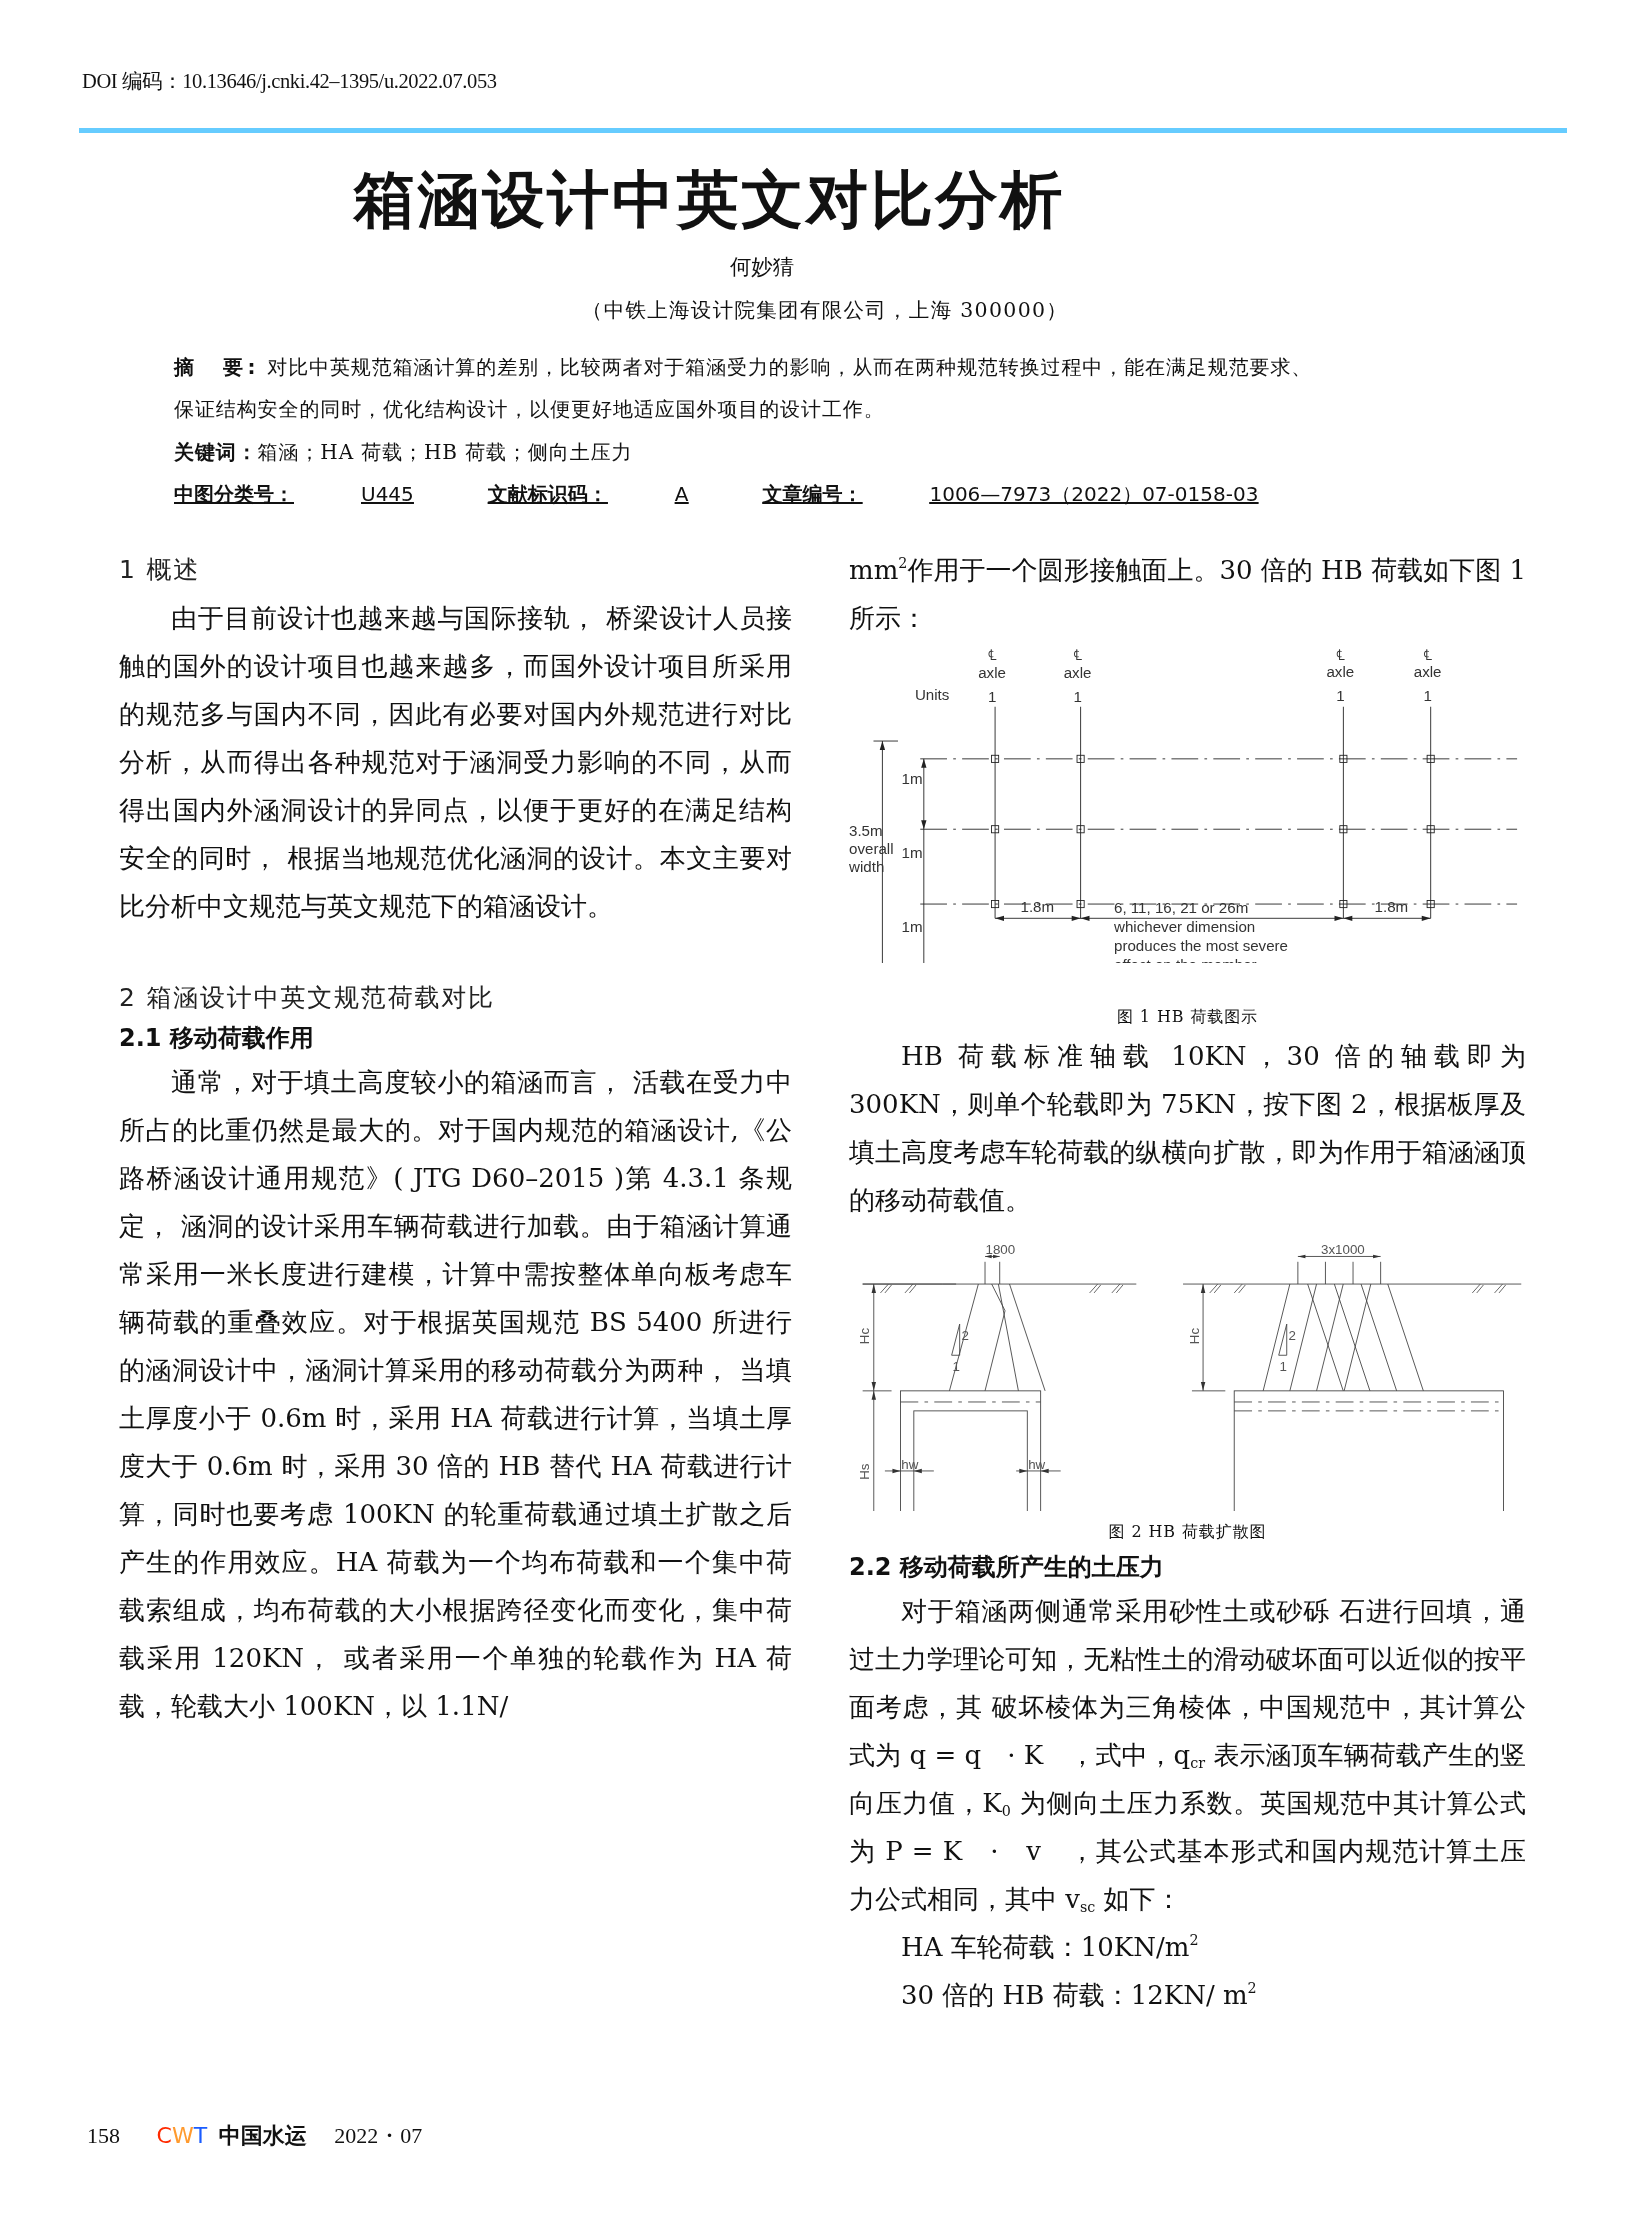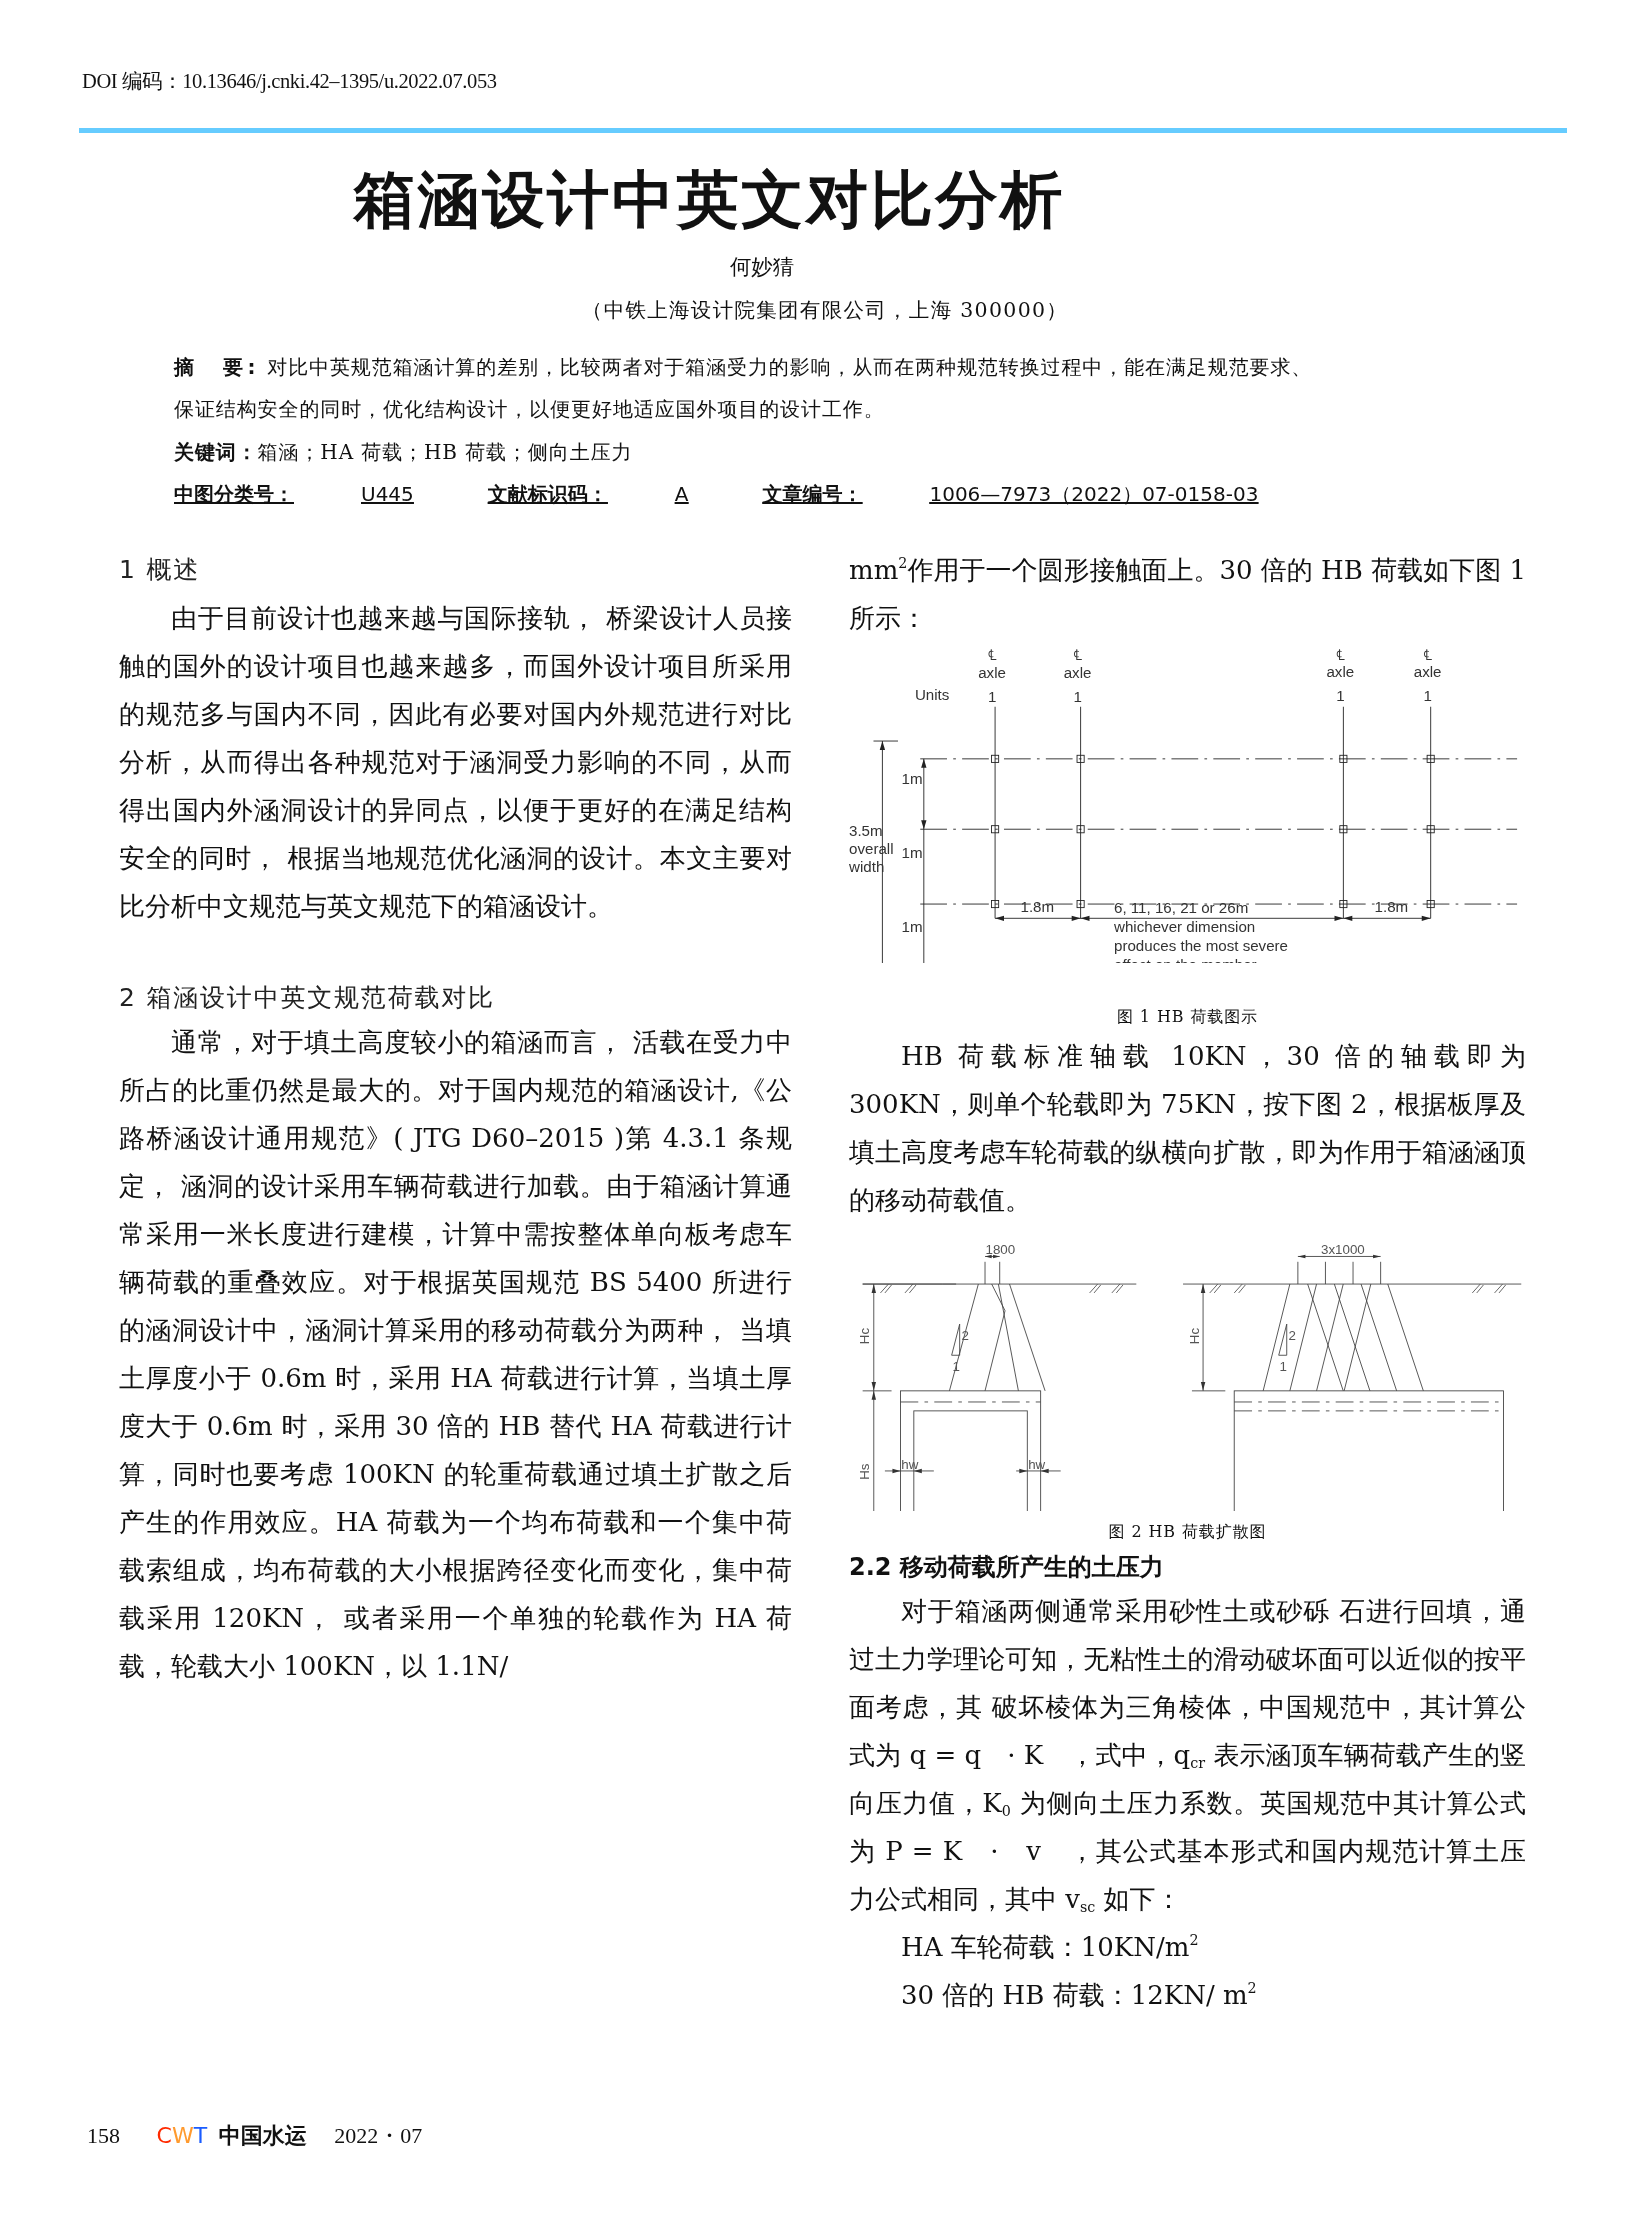--- a/index.html
+++ b/index.html
@@ -61,20 +61,21 @@
   <span><span>中图分类号：</span><span class="v">U445</span></span>
   <span><span>文献标识码：</span><span class="v">A</span></span>
   <span><span>文章编号：</span><span class="v">1006—7973（2022）07-0158-03</span></span>
 </div>
 
 <div class="col" id="colL">
   <div class="h1">1  概述</div>
   <p class="p">由于目前设计也越来越与国际接轨， 桥梁设计人员接触的国外的设计项目也越来越多，而国外设计项目所采用的规范多与国内不同，因此有必要对国内外规范进行对比分析，从而得出各种规范对于涵洞受力影响的不同，从而得出国内外涵洞设计的异同点，以便于更好的在满足结构安全的同时， 根据当地规范优化涵洞的设计。本文主要对比分析中文规范与英文规范下的箱涵设计。</p>
   <div style="height:48px"></div>
   <div class="h1" style="line-height:40px">2 箱涵设计中英文规范荷载对比</div>
+  <div class="h2">2.1 移动荷载作用</div>
   <p class="p">通常，对于填土高度较小的箱涵而言， 活载在受力中所占的比重仍然是最大的。对于国内规范的箱涵设计,《公路桥涵设计通用规范》( JTG D60–2015 )第 4.3.1 条规定， 涵洞的设计采用车辆荷载进行加载。由于箱涵计算通常采用一米长度进行建模，计算中需按整体单向板考虑车辆荷载的重叠效应。对于根据英国规范 BS 5400 所进行的涵洞设计中，涵洞计算采用的移动荷载分为两种， 当填土厚度小于 0.6m 时，采用 HA 荷载进行计算，当填土厚度大于 0.6m 时，采用 30 倍的 HB 替代 HA 荷载进行计算，同时也要考虑 100KN 的轮重荷载通过填土扩散之后产生的作用效应。HA 荷载为一个均布荷载和一个集中荷载索组成，均布荷载的大小根据跨径变化而变化，集中荷载采用 120KN， 或者采用一个单独的轮载作为 HA 荷载，轮载大小 100KN，以 1.1N/</p>
 </div>
 
 <div class="col" id="colR">
   <p style="margin:0;text-align:justify"><span>mm</span><sup>2</sup><span>作用于一个圆形接触面上。30 倍的 HB 荷载如下图 1 所示：</span></p>
 
   <div class="fig" style="height:321px;">
     <svg width="677" height="321" viewBox="0 0 1520 720" style="font-size:58px">
       <g stroke="#222" stroke-width="2" fill="none">
 

